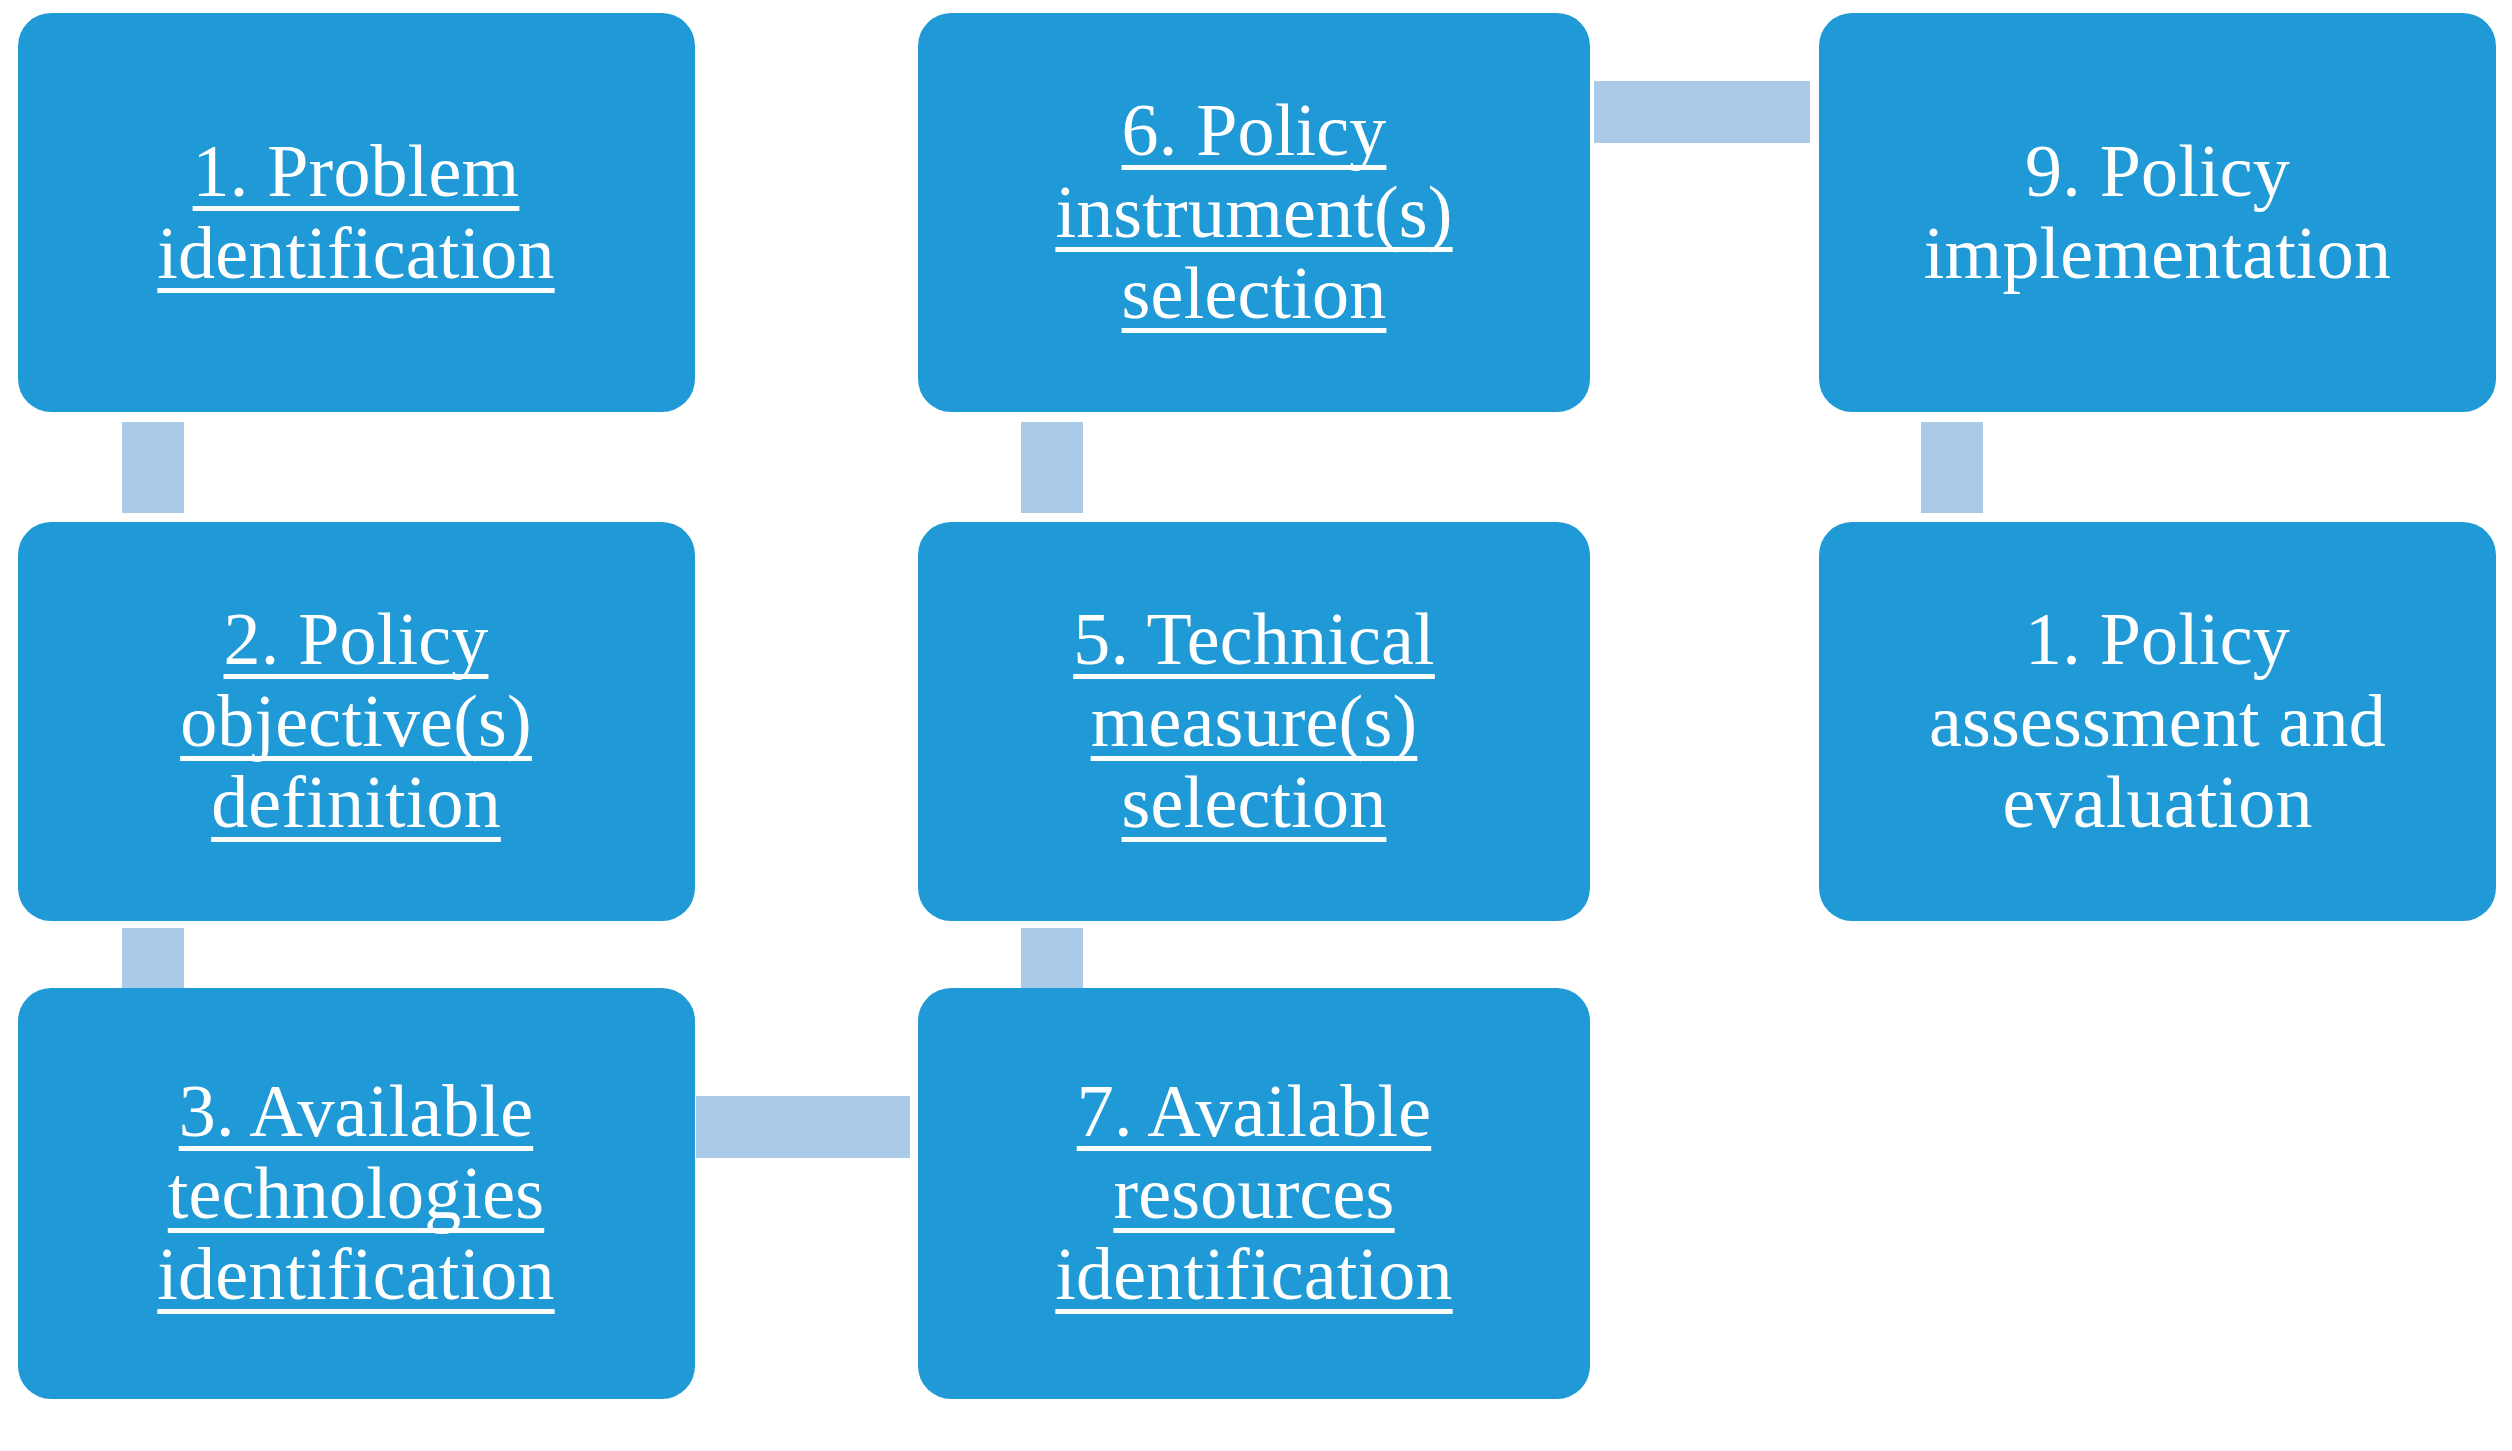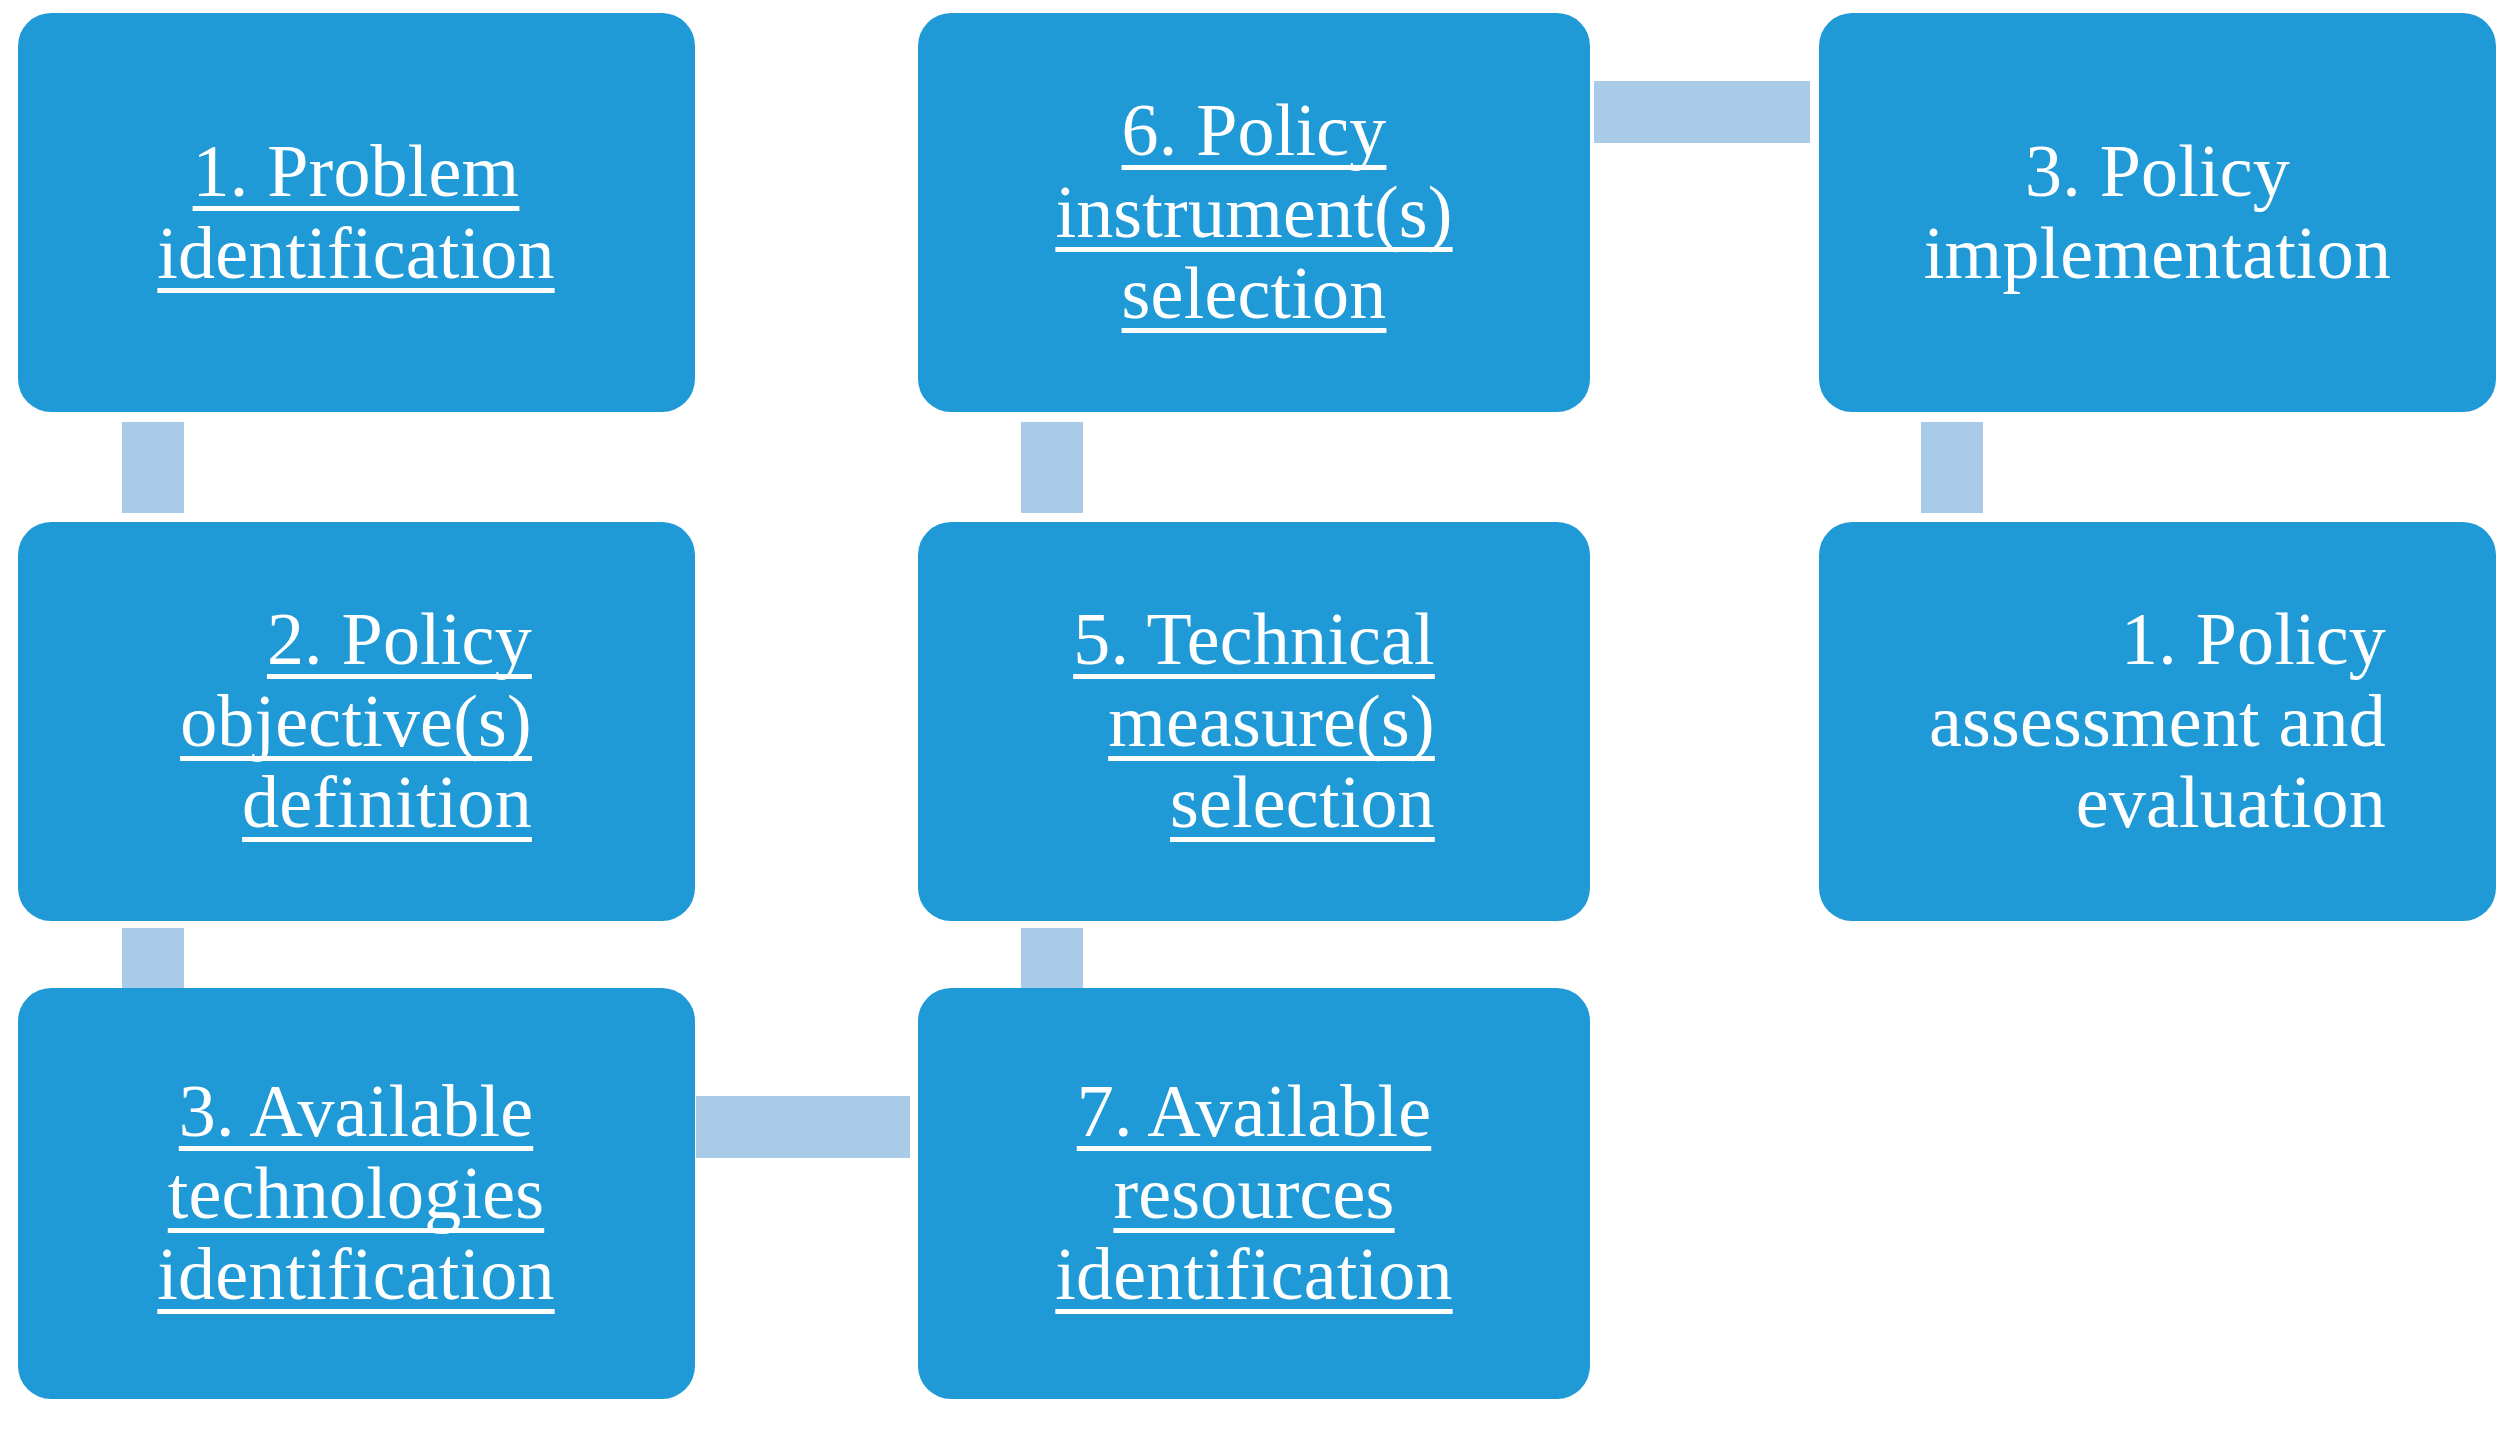--- a/index.html
+++ b/index.html
@@ -48,21 +48,21 @@
     text-decoration-skip-ink: none;
   }
 
   
   .col-1 { left: 17.5px;   width: 677px; }
   .col-2 { left: 918px;  width: 672px; }
   .col-3 { left: 1819px; width: 677px; }
 
   
   .row-1 { top: 13px;   height: 399px; }
-  .row-2 { top: 522px;  height: 399px; text-align: right; }
+  .row-2 { top: 522px;  height: 399px; }
   .row-3 { top: 988px; height: 411px; }
 
   
   .connector {
     position: absolute;
     background: #a9cbe8;
   }
   .connector.v { width: 62px; }
   .connector.h { height: 62px; }
 
@@ -121,21 +121,21 @@
 selection</span>
   </div>
 
   <div class="node underlined col-2 row-1">
     <span class="node-label">6. Policy
 instrument(s)
 selection</span>
   </div>
 
   <div class="node col-3 row-1">
-    <span class="node-label">3. Policy
+    <span class="node-label">9. Policy
 implementation</span>
   </div>
 
   <div class="node col-3 row-2">
     <span class="node-label">1. Policy
 assessment and
 evaluation</span>
   </div>
 
 </div>

